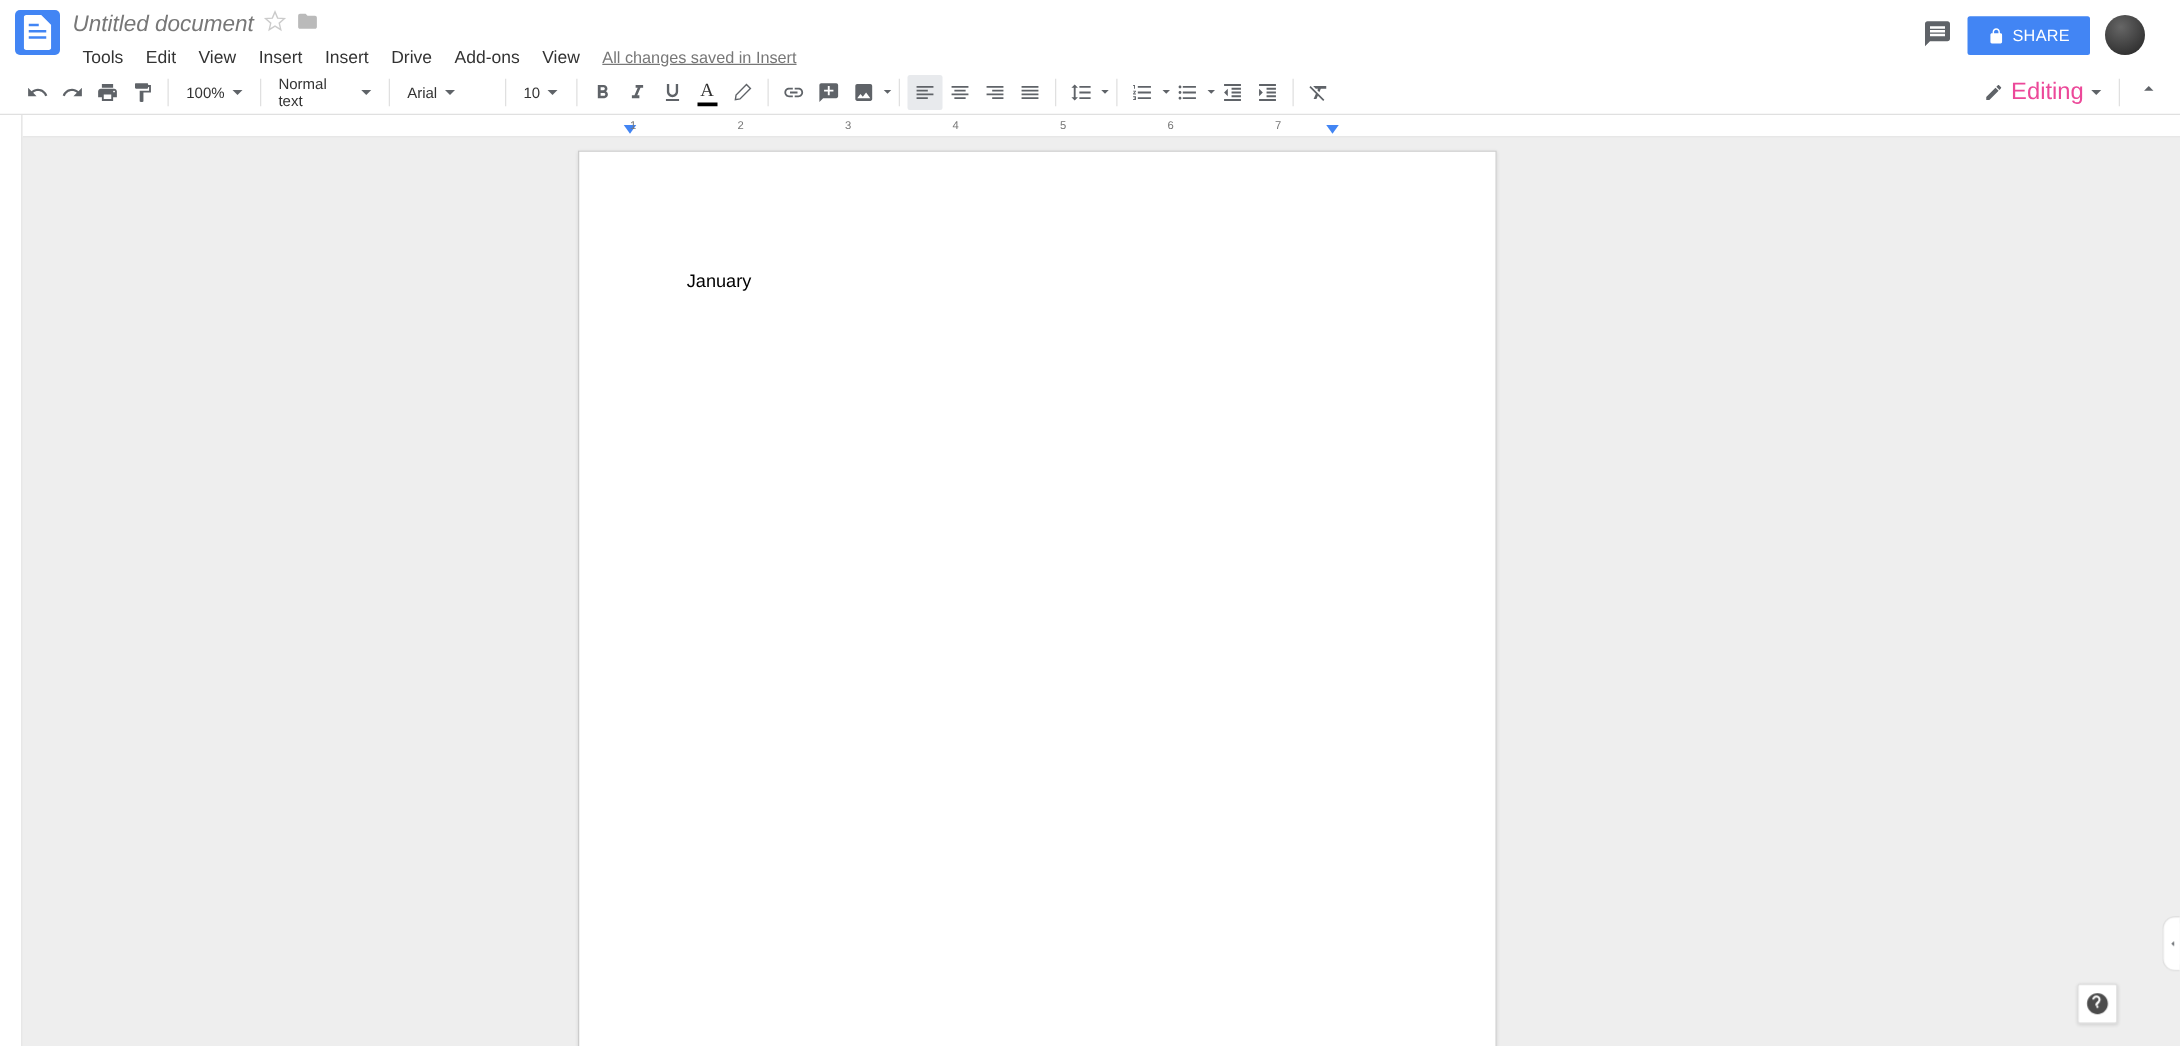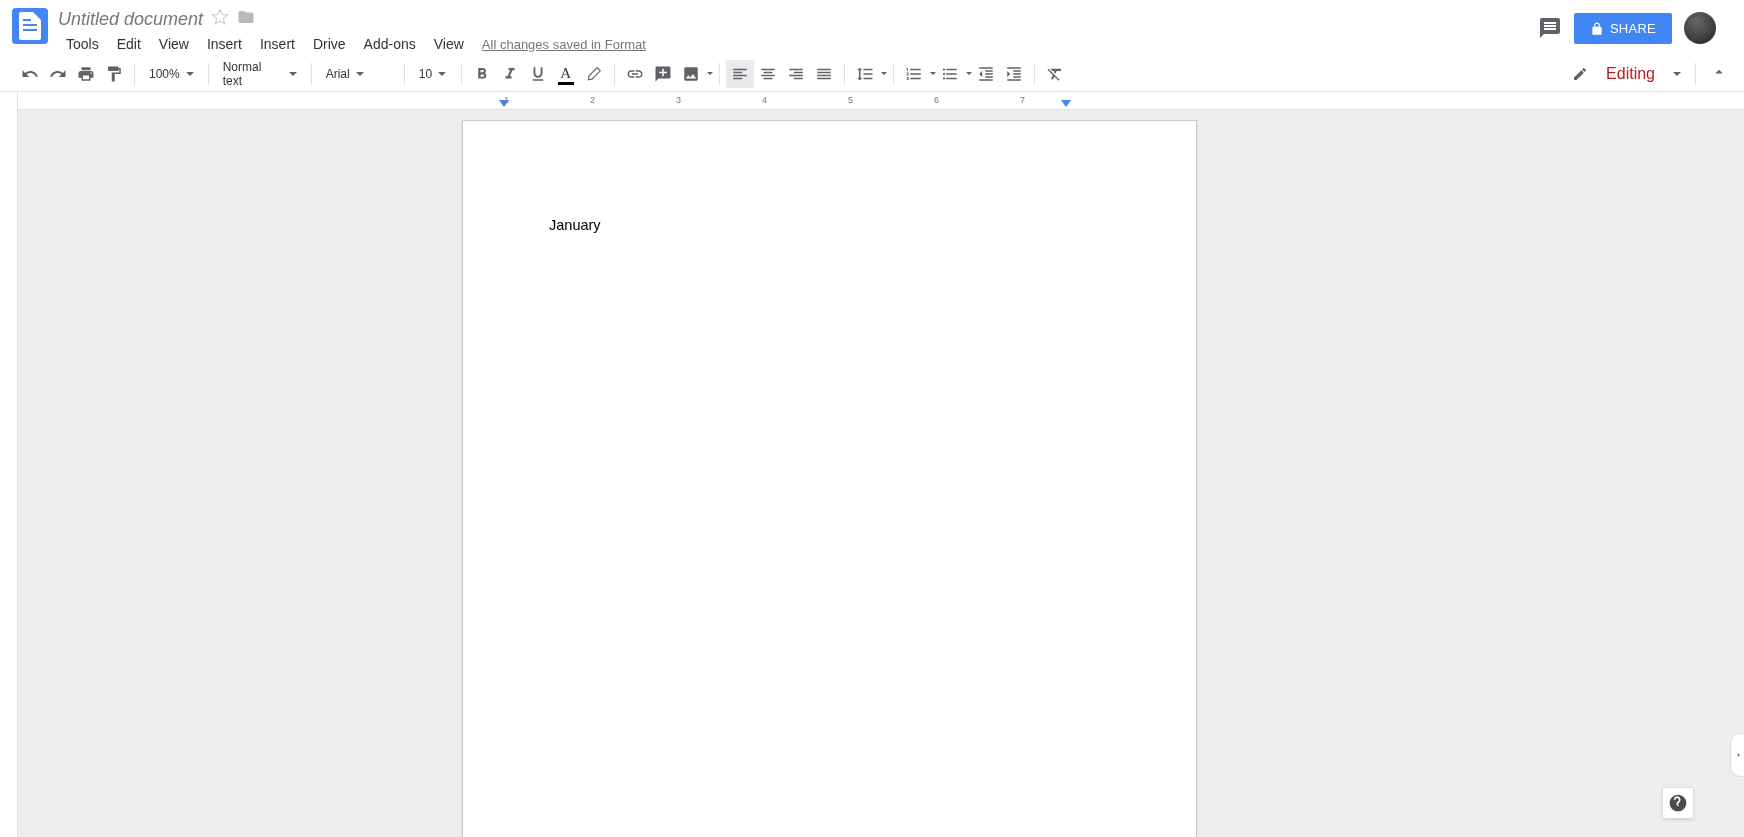--- a/index.html
+++ b/index.html
@@ -22,21 +22,21 @@
 .share-btn svg { fill: #fff; }
 .avatar { width: 32px; height: 32px; border-radius: 50%; background: #333 radial-gradient(circle at 40% 30%, #666, #222); cursor: pointer; }
 .toolbar { display: flex; align-items: center; height: 36px; padding: 0 16px; border-bottom: 1px solid #e0e0e0; gap: 0; }
 .tool-btn { width: 28px; height: 28px; display: flex; align-items: center; justify-content: center; cursor: pointer; border-radius: 2px; }
 .tool-btn svg { fill: #5f6368; }
 .tool-btn.active { background: #e8eaed; }
 .separator { width: 1px; height: 22px; background: #e0e0e0; margin: 0 6px; }
 .dropdown { display: flex; align-items: center; padding: 0 8px; height: 28px; cursor: pointer; font-size: 12px; color: #333; gap: 6px; }
 .caret { width: 0; height: 0; border-left: 4px solid transparent; border-right: 4px solid transparent; border-top: 4px solid #5f6368; }
 .toolbar-spacer { flex: 1; }
-.editing-btn { display: flex; align-items: center; gap: 18px; font-size: 16px; color: #b91c1c; padding: 0 8px; cursor: pointer; }
+.editing-btn { display: flex; align-items: center; gap: 6px; font-size: 19px; color: #ec4899; padding: 0 8px; cursor: pointer; }
 .collapse-btn { cursor: pointer; margin-left: 8px; }
 .workspace { position: relative; height: 745px; background: #eee; display: flex; }
 .vruler { width: 18px; background: #fff; position: relative; border-right: 1px solid #e0e0e0; }
 .main-area { flex: 1; position: relative; overflow: hidden; }
 .hruler { height: 18px; background: #fff; position: relative; border-bottom: 1px solid #e0e0e0; margin-left: 0; }
 .hruler-inner { position: absolute; left: 400px; width: 735px; height: 100%; font-size: 9px; color: #777; }
 .hruler-inner span { position: absolute; top: 3px; }
 .canvas-area { position: relative; height: 727px; overflow: auto; background: #eee; margin-left: 44px; }
 .page { position: absolute; left: 400px; top: 10px; width: 735px; height: 950px; background: #fff; border: 1px solid #ccc; box-shadow: 0 1px 3px rgba(0,0,0,0.1); }
 .page-content { padding: 96px 86px; font-size: 14.5px; color: #000; font-family: Arial; }
@@ -76,21 +76,21 @@
     </div>
     <div class="menu-row">
       <span class="menu-item">Tools</span>
       <span class="menu-item">Edit</span>
       <span class="menu-item">View</span>
       <span class="menu-item">Insert</span>
       <span class="menu-item">Insert</span>
       <span class="menu-item">Drive</span>
       <span class="menu-item">Add-ons</span>
       <span class="menu-item">View</span>
-      <span class="save-status">All changes saved in Format</span>
+      <span class="save-status">All changes saved in Insert</span>
     </div>
   </div>
   <div class="header-right">
     <span class="comment-btn">
       <svg width="24" height="24" viewBox="0 0 24 24">
           <path d="M20 2H4c-1.1 0-2 .9-2 2v18l4-4h14c1.1 0 2-.9 2-2V4c0-1.1-.9-2-2-2zm-2 12H6v-2h12v2zm0-3H6V9h12v2zm0-3H6V6h12v2z"></path>
         </svg>
     </span>
     <button class="share-btn">
       <svg width="14" height="14" viewBox="0 0 24 24">

